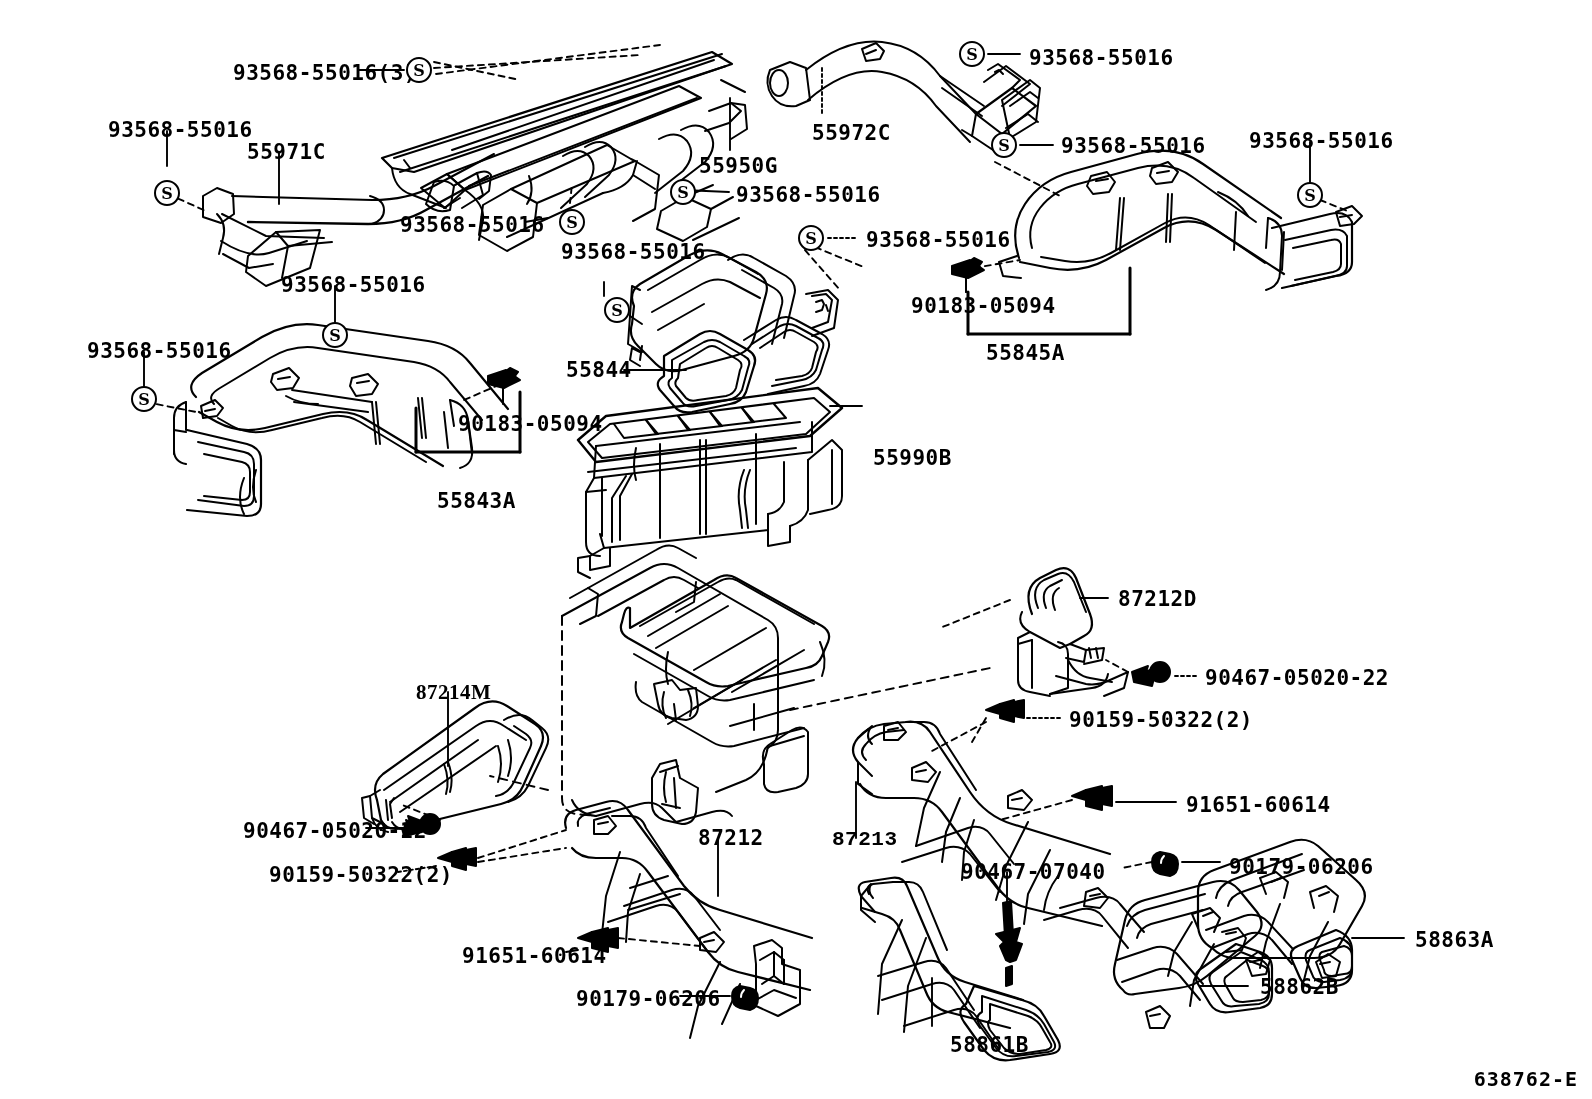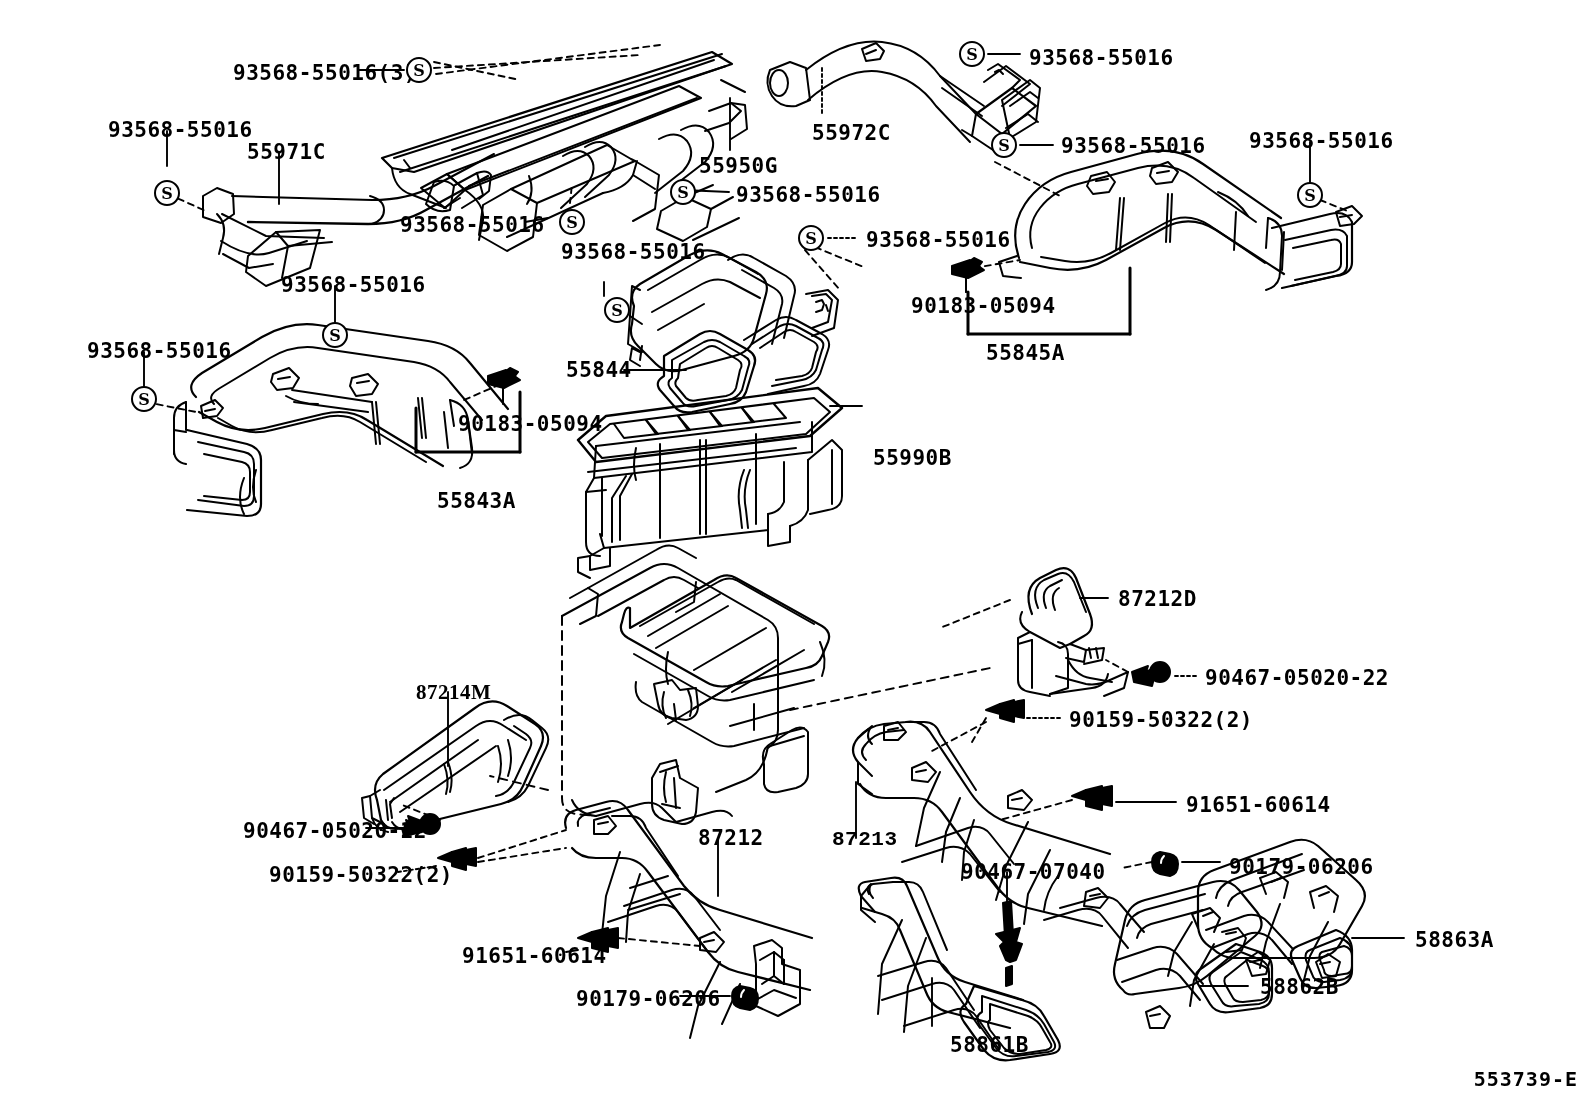--- a/index.html
+++ b/index.html
@@ -603,14 +603,14 @@
   <div class="smark" style="left:559px;top:209px;">S</div>
   <div class="smark" style="left:670px;top:179px;">S</div>
   <div class="smark" style="left:604px;top:297px;">S</div>
   <div class="smark" style="left:798px;top:225px;">S</div>
   <div class="smark" style="left:959px;top:41px;">S</div>
   <div class="smark" style="left:991px;top:132px;">S</div>
   <div class="smark" style="left:1297px;top:182px;">S</div>
   <div class="smark" style="left:322px;top:322px;">S</div>
   <div class="smark" style="left:131px;top:386px;">S</div>
 
-  <div class="diagid">553739-E</div>
+  <div class="diagid">638762-E</div>
 </div>
 
 </body></html>

